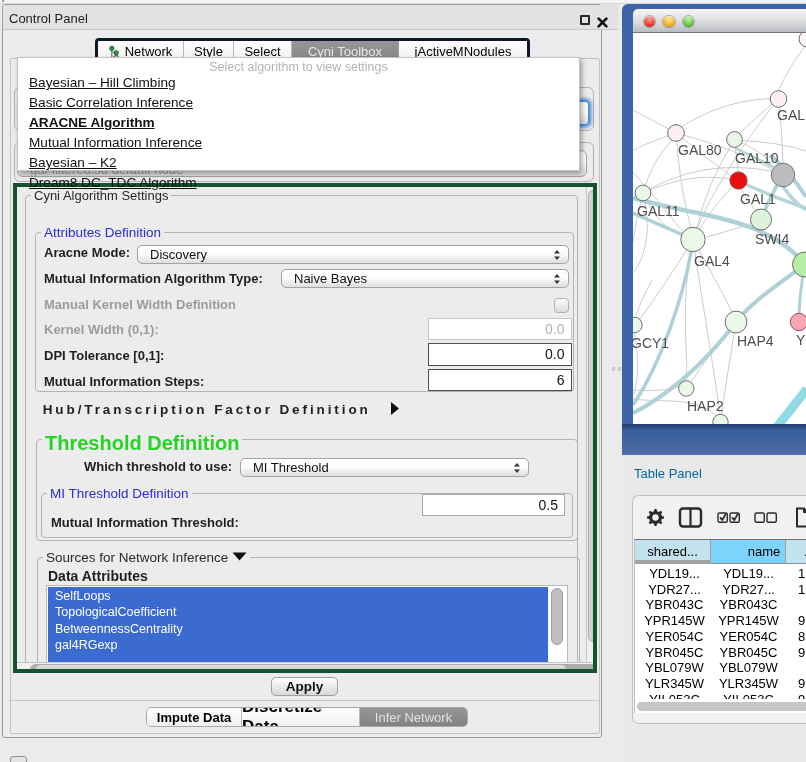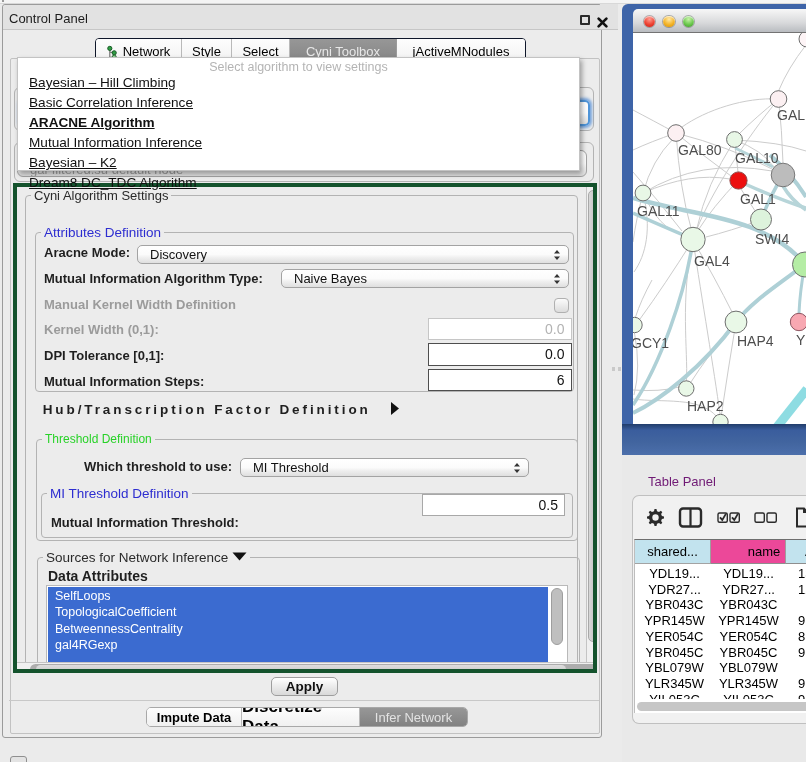--- a/index.html
+++ b/index.html
@@ -21,21 +21,21 @@
 <div class="abs" id="cp" style="left:2px;top:4px;width:600px;height:734px;background:#ececec;border:1px solid #9b9b9b;border-radius:3px;">
   <div class="abs" style="left:0;top:0;width:598px;height:25px;background:#e2e2e2;border-bottom:1px solid #c6c6c6;border-radius:3px 3px 0 0;"></div>
   <div class="abs" style="left:6px;top:6px;font-size:13px;color:#1c1c1c;">Control Panel</div>
   <div class="abs" style="left:577px;top:10px;width:10px;height:10px;border:2px solid #2b2b2b;border-radius:1px;"></div>
   <svg class="abs" style="left:593px;top:11px;z-index:7;" width="13" height="13" viewBox="0 0 13 13">
       <path d="M2.6 2.6 L10.4 10.4 M10.4 2.6 L2.6 10.4" stroke="#111" stroke-width="2.7" stroke-linecap="round"></path>
     </svg>
 
   <div class="abs" style="left:7px;top:53px;width:590px;height:676px;border:1px solid #c2c2c2;border-radius:2px;background:#ececec;"></div>
 
-  <div class="abs" style="left:92px;top:32.5px;height:28px;display:flex;border:1px solid #0f172a;border-radius:4px;overflow:hidden;background:#f6f6f6;">
+  <div class="abs" style="left:92px;top:32.5px;height:28px;display:flex;border:3px solid #0f172a;border-radius:4px;overflow:hidden;background:#f6f6f6;">
     <div style="width:86px;display:flex;align-items:center;justify-content:center;font-size:13px;border-right:1px solid #b9b9b9;background:linear-gradient(#fdfdfd,#f0f0f0);">
       <svg width="10" height="14" viewBox="0 0 10 14" style="margin-right:6px;">
           <path d="M2.8 4 L2.8 12.2 L6.8 12.2 M2.8 7 L6.8 7.8" stroke="#6a6a6a" stroke-width="1.1" fill="none"></path>
           <circle cx="2.8" cy="3.4" r="2.1" fill="#2f9e44" stroke="#1a5c28"></circle>
           <circle cx="7.2" cy="7.8" r="2.1" fill="#2f9e44" stroke="#1a5c28"></circle>
           <circle cx="7.2" cy="12.2" r="2.1" fill="#8fd096" stroke="#2a6c34"></circle>
         </svg>
       Network</div>
     <div style="width:50px;display:flex;align-items:center;justify-content:center;font-size:13px;border-right:1px solid #b9b9b9;background:linear-gradient(#fdfdfd,#f0f0f0);">Style</div>
     <div style="width:58px;display:flex;align-items:center;justify-content:center;font-size:13px;border-right:1px solid #b9b9b9;background:linear-gradient(#fdfdfd,#f0f0f0);">Select</div>
@@ -90,21 +90,21 @@
     <div class="tf" style="left:410.5px;top:156px;width:144px;height:23px;border:1px solid #4e4e4e;line-height:21px;">0.0</div>
     <div class="lbl" style="left:27px;top:187px;">Mutual Information Steps:</div>
     <div class="tf" style="left:410.5px;top:182px;width:144px;height:22px;border:1px solid #4e4e4e;line-height:20px;">6</div>
 
     <div class="lbl" style="left:25.7px;top:215px;font-size:13.5px;letter-spacing:2.9px;">Hub/Transcription Factor Definition</div>
     <svg class="abs" style="left:373px;top:215px;" width="10" height="13" viewBox="0 0 10 13">
           <path d="M1 0 L9 6.5 L1 13 Z" fill="#111"></path>
         </svg>
 
     <div class="gb" style="left:19px;top:252px;width:542px;height:102px;">
-          <span style="color:#28d228;font-size:12px;font-weight:normal;">Threshold Definition</span>
+          <span style="color:#28d228;font-size:20px;font-weight:bold;">Threshold Definition</span>
         </div>
     <div class="lbl" style="left:67px;top:272px;">Which threshold to use:</div>
     <div class="combo" style="left:223px;top:271px;width:289px;height:19px;">
           <em style="top:1px;">MI Threshold</em>
           <svg class="carr" viewBox="0 0 8 12">
             <path d="M1 4.5 L4 1 L7 4.5 Z M1 7.5 L4 11 L7 7.5 Z" fill="#333"></path>
           </svg>
         </div>
     <div class="gb" style="left:24px;top:306px;width:532px;height:45px;">
           <span style="color:#2d2dd0;font-size:13.5px;">MI Threshold Definition</span>
@@ -235,42 +235,42 @@
       <text x="694" y="266">GAL4</text>
       <text x="737" y="346">HAP4</text>
       <text x="796" y="345">Y</text>
       <text x="631" y="348">GCY1</text>
       <text x="687" y="411">HAP2</text>
     </g>
   </svg>
 </div>
 
 <div class="abs" style="left:622px;top:455px;width:184px;height:307px;background:#e9e9e9;">
-  <div class="abs" style="left:26px;top:11px;font-size:13px;color:#701a75;margin-top:8px;">Table Panel</div>
+  <div class="abs" style="left:12px;top:11px;font-size:13px;color:#0369a1;">Table Panel</div>
   <div class="abs" style="left:10px;top:40px;width:180px;height:229px;background:#f1f1f1;border:1px solid #c0c0c0;border-radius:7px 0 0 7px;border-right:none;">
     <svg class="abs" style="left:13px;top:10px;" width="165" height="26" viewBox="0 0 165 26">
       <g fill="#2b2b2b">
         <path d="M8.5 3 L10.5 3 L11 5.2 L13 6 L14.9 4.8 L16.3 6.2 L15.1 8.1 L15.9 10 L18 10.5 L18 12.5 L15.9 13 L15.1 14.9 L16.3 16.8 L14.9 18.2 L13 17 L11 17.8 L10.5 20 L8.5 20 L8 17.8 L6 17 L4.1 18.2 L2.7 16.8 L3.9 14.9 L3.1 13 L1 12.5 L1 10.5 L3.1 10 L3.9 8.1 L2.7 6.2 L4.1 4.8 L6 6 L8 5.2 Z"></path>
         <circle cx="9.5" cy="11.5" r="3.2" fill="#f1f1f1"></circle>
       </g>
       <rect x="34" y="2.5" width="21" height="18" rx="3" fill="none" stroke="#2b2b2b" stroke-width="2.4"></rect>
       <line x1="44.5" y1="3" x2="44.5" y2="20" stroke="#2b2b2b" stroke-width="2.2"></line>
       <g fill="none" stroke="#2b2b2b" stroke-width="1.4">
         <rect x="72" y="7" width="9.3" height="9.3" rx="1.5"></rect>
         <rect x="84" y="7" width="9.3" height="9.3" rx="1.5"></rect>
         <path d="M74 11.3 L76.3 13.9 L80 7.6" stroke-width="1.8"></path>
         <path d="M86 11.3 L88.3 13.9 L92 7.6" stroke-width="1.8"></path>
         <rect x="109" y="7" width="9.3" height="9.3" rx="1.5"></rect>
         <rect x="121" y="7" width="9.3" height="9.3" rx="1.5"></rect>
       </g>
       <path d="M151 2.5 L158 2.5 L161 6 L161 20.5 L151 20.5 Z M158 2.5 L158 6 L161 6" fill="none" stroke="#2b2b2b" stroke-width="2"></path>
     </svg>
     <div class="abs" style="left:1px;top:43px;width:179px;height:174px;background:#fff;border-left:1px solid #bdbdbd;border-top:1.5px solid #6f6f6f;overflow:hidden;font-size:13px;">
-      <div class="abs" style="left:0;top:0;width:76px;height:24px;background:#c2e3ee;border-right:1px solid #9e9e9e;border-bottom:1px solid #a3a3a3;text-align:center;line-height:24px;">shared...</div>
-      <div class="abs" style="left:76px;top:0;width:75px;height:24px;background:#ec4899;border-right:1px solid #9e9e9e;border-bottom:1px solid #8e8e8e;text-align:center;line-height:24px;padding-left:32px;">name</div>
+      <div class="abs" style="left:0;top:0;width:76px;height:24px;background:#c2e3ee;border-right:1px solid #9e9e9e;border-bottom:4px solid #a3a3a3;text-align:center;line-height:24px;">shared...</div>
+      <div class="abs" style="left:76px;top:0;width:75px;height:24px;background:#7dd3fc;border-right:1px solid #9e9e9e;border-bottom:1px solid #8e8e8e;text-align:center;line-height:24px;padding-left:32px;">name</div>
       <div class="abs" style="left:151px;top:0;width:60px;height:24px;background:#c2e3ee;border-bottom:1px solid #8e8e8e;text-align:left;padding-left:19px;line-height:24px;">A</div>
       <div class="abs" style="left:2px;top:26px;width:75px;text-align:center;line-height:15.7px;">YDL19...<br>YDR27...<br>YBR043C<br>YPR145W<br>YER054C<br>YBR045C<br>YBL079W<br>YLR345W<br>YIL053C</div>
       <div class="abs" style="left:76px;top:26px;width:75px;text-align:center;line-height:15.7px;">YDL19...<br>YDR27...<br>YBR043C<br>YPR145W<br>YER054C<br>YBR045C<br>YBL079W<br>YLR345W<br>YIL053C</div>
       <div class="abs" style="left:151px;top:26px;width:30px;padding-left:12px;line-height:15.7px;">13<br>12<br>&nbsp;<br>9.<br>8.<br>9.<br>&nbsp;<br>9.<br>9.</div>
       <div class="abs" style="left:0px;top:159px;width:179px;height:15px;background:#fff;"></div>
       <div class="abs" style="left:2px;top:162px;width:176px;height:9px;background:#c6c6c6;border-radius:5px;"></div>
     </div>
   </div>
 </div>
 

